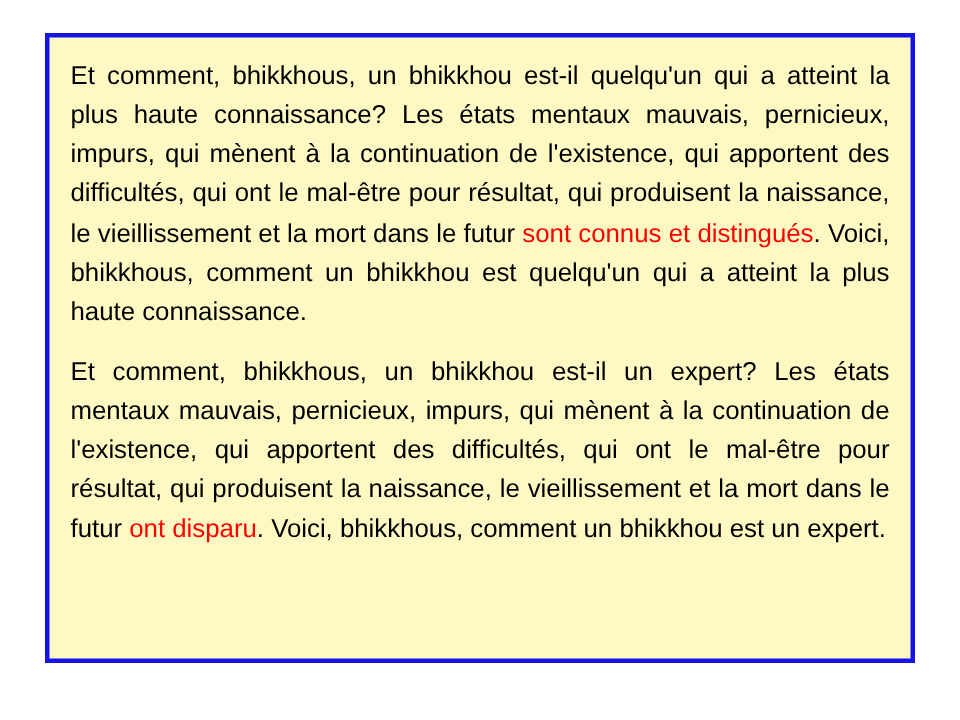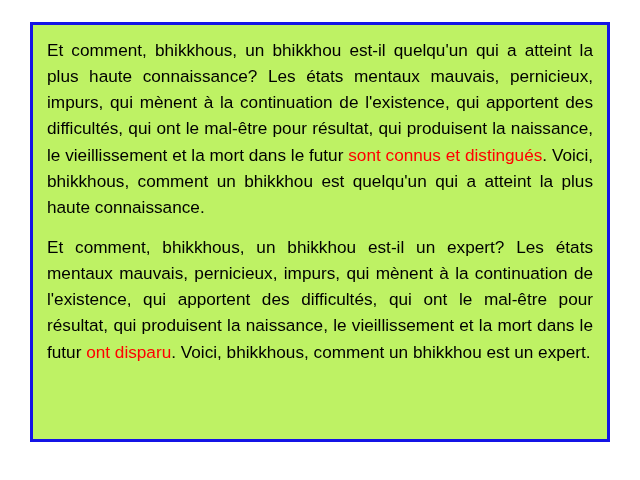--- a/index.html
+++ b/index.html
@@ -17,21 +17,21 @@
     background: #ffffff;
     box-sizing: border-box;
   }
   #text-frame {
     position: absolute;
     left: 30px;
     top: 22px;
     width: 580px;
     height: 420px;
     border: 3px solid #1414e6;
-    background: #bef264;
+    background: #fef9c3;
     box-sizing: border-box;
     padding: 12px 14px 10px 14px;
   }
   .para {
     margin: 0 0 14px 0;
     font-size: 17.2px;
     line-height: 1.52;
     color: #000000;
     text-align: justify;
     text-justify: inter-word;

